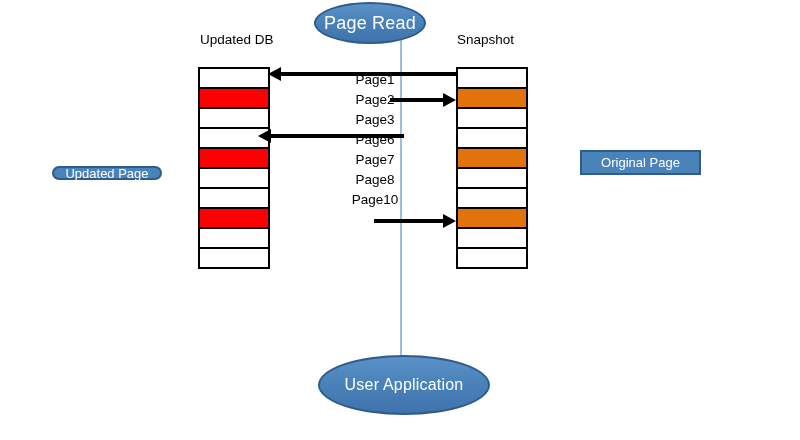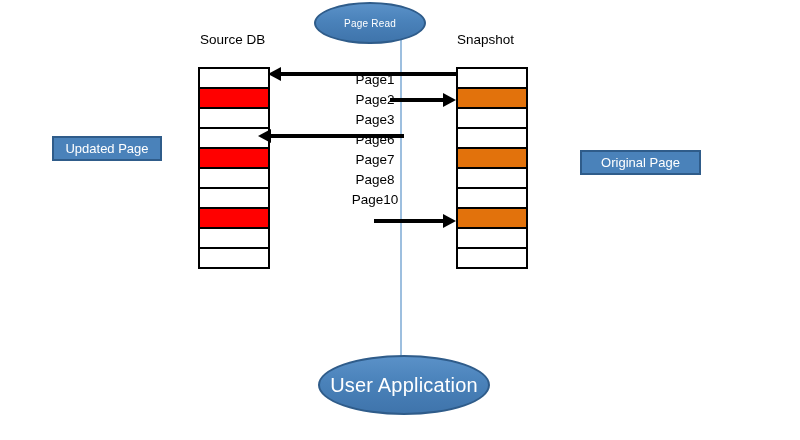--- a/index.html
+++ b/index.html
@@ -31,28 +31,28 @@
     background: linear-gradient(to bottom, #5a91c8 0%, #4a82ba 45%, #3f74ab 100%);
     border: 2px solid #2f5c8a;
     box-sizing: border-box;
     letter-spacing: .2px;
   }
   #ellipse-page-read {
     left: 314px;
     top: 2px;
     width: 112px;
     height: 42px;
-    font-size: 10px;
+    font-size: 18px;
   }
   #ellipse-user-application {
     left: 318px;
     top: 355px;
     width: 172px;
     height: 60px;
-    font-size: 20px;
+    font-size: 16px;
   }
 
   
   #connector-line {
     position: absolute;
     left: 400px;
     top: 40px;
     width: 2px;
     height: 322px;
     background: #9dbfdf;
@@ -65,23 +65,24 @@
     align-items: center;
     justify-content: center;
     color: #ffffff;
     font-size: 13px;
     background: #4a82ba;
     border: 2px solid #2f5c8a;
     box-sizing: border-box;
   }
   #legend-updated-page {
     left: 52px;
-    top: 136px;
+    top: 166px;
     width: 110px;
-    height: 25px;
+    height: 14px;
+    border-radius: 11px;
   }
   #legend-original-page {
     left: 580px;
     top: 150px;
     width: 121px;
     height: 25px;
   }
 
   
   .col-title {
@@ -148,21 +149,21 @@
   <div id="connector-line"></div>
 
   <div class="ellipse" id="ellipse-page-read">Page Read</div>
 
   <div class="ellipse" id="ellipse-user-application">User Application</div>
 
   <div class="legend-box" id="legend-updated-page">Updated Page</div>
 
   <div class="legend-box" id="legend-original-page">Original Page</div>
 
-  <div class="col-title" id="title-source-db">Source DB</div>
+  <div class="col-title" id="title-source-db">Updated DB</div>
 
   <div class="col-title" id="title-snapshot">Snapshot</div>
 
   <div class="page-table" id="table-source-db">
       <div class="page-cell"></div>
       <div class="page-cell updated"></div>
       <div class="page-cell"></div>
       <div class="page-cell"></div>
       <div class="page-cell updated"></div>
       <div class="page-cell"></div>

